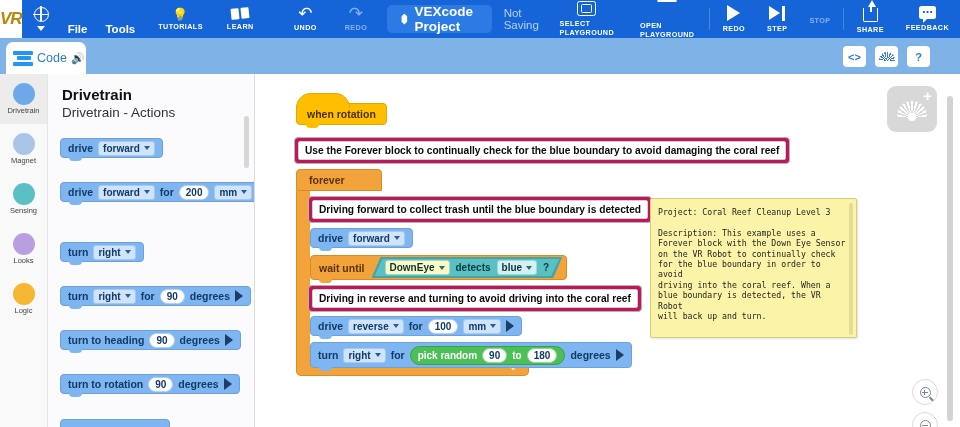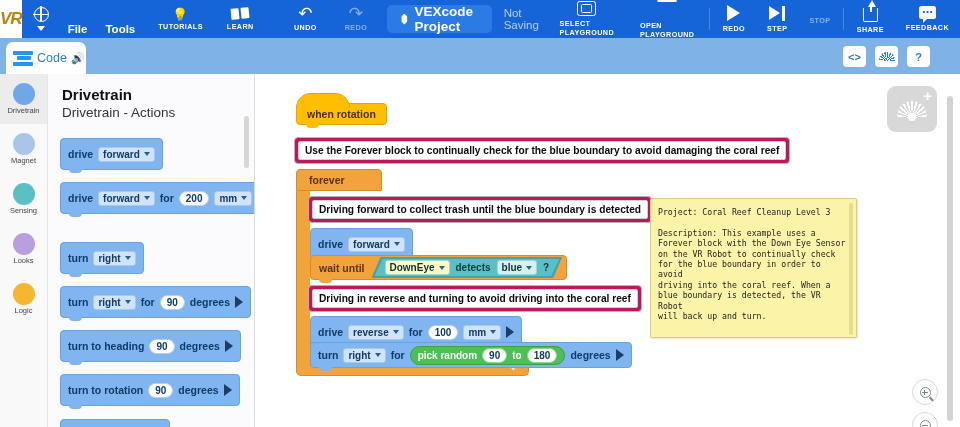--- a/index.html
+++ b/index.html
@@ -111,21 +111,21 @@
   }
   #pal-header { padding:12px 0 0 14px; }
   .pal-title { font-size:15px;font-weight:bold;color:#111; }
   .pal-sub { font-size:13.5px;color:#333;margin-top:2px; }
   #pal-scroll { position:absolute;right:5px;top:42px;width:5px;height:52px;background:#D7D7D7;border-radius:3px; }
 
   
   .blk {
     position:absolute; display:flex; align-items:center; gap:5px;
     border-radius:4px; padding:0 7px; color:#fff;
-    font-size:10.5px; font-weight:bold; height:32px;
+    font-size:10.5px; font-weight:bold; height:20px;
   }
   .blk.motion { background:#7FB5F0; border:1px solid #6AA2DE; color:#103B66; }
   .blk:after {
     content:""; position:absolute; left:8px; bottom:-4px; width:13px; height:4px;
     background: inherit; border-radius: 0 0 4px 4px;
   }
   .blk.nonotch:after { display:none; }
   .fld {
     background:#CFE3FA; border:1px solid #A9C8EB; border-radius:3px;
     padding:1px 4px; display:flex;align-items:center;gap:4px;

